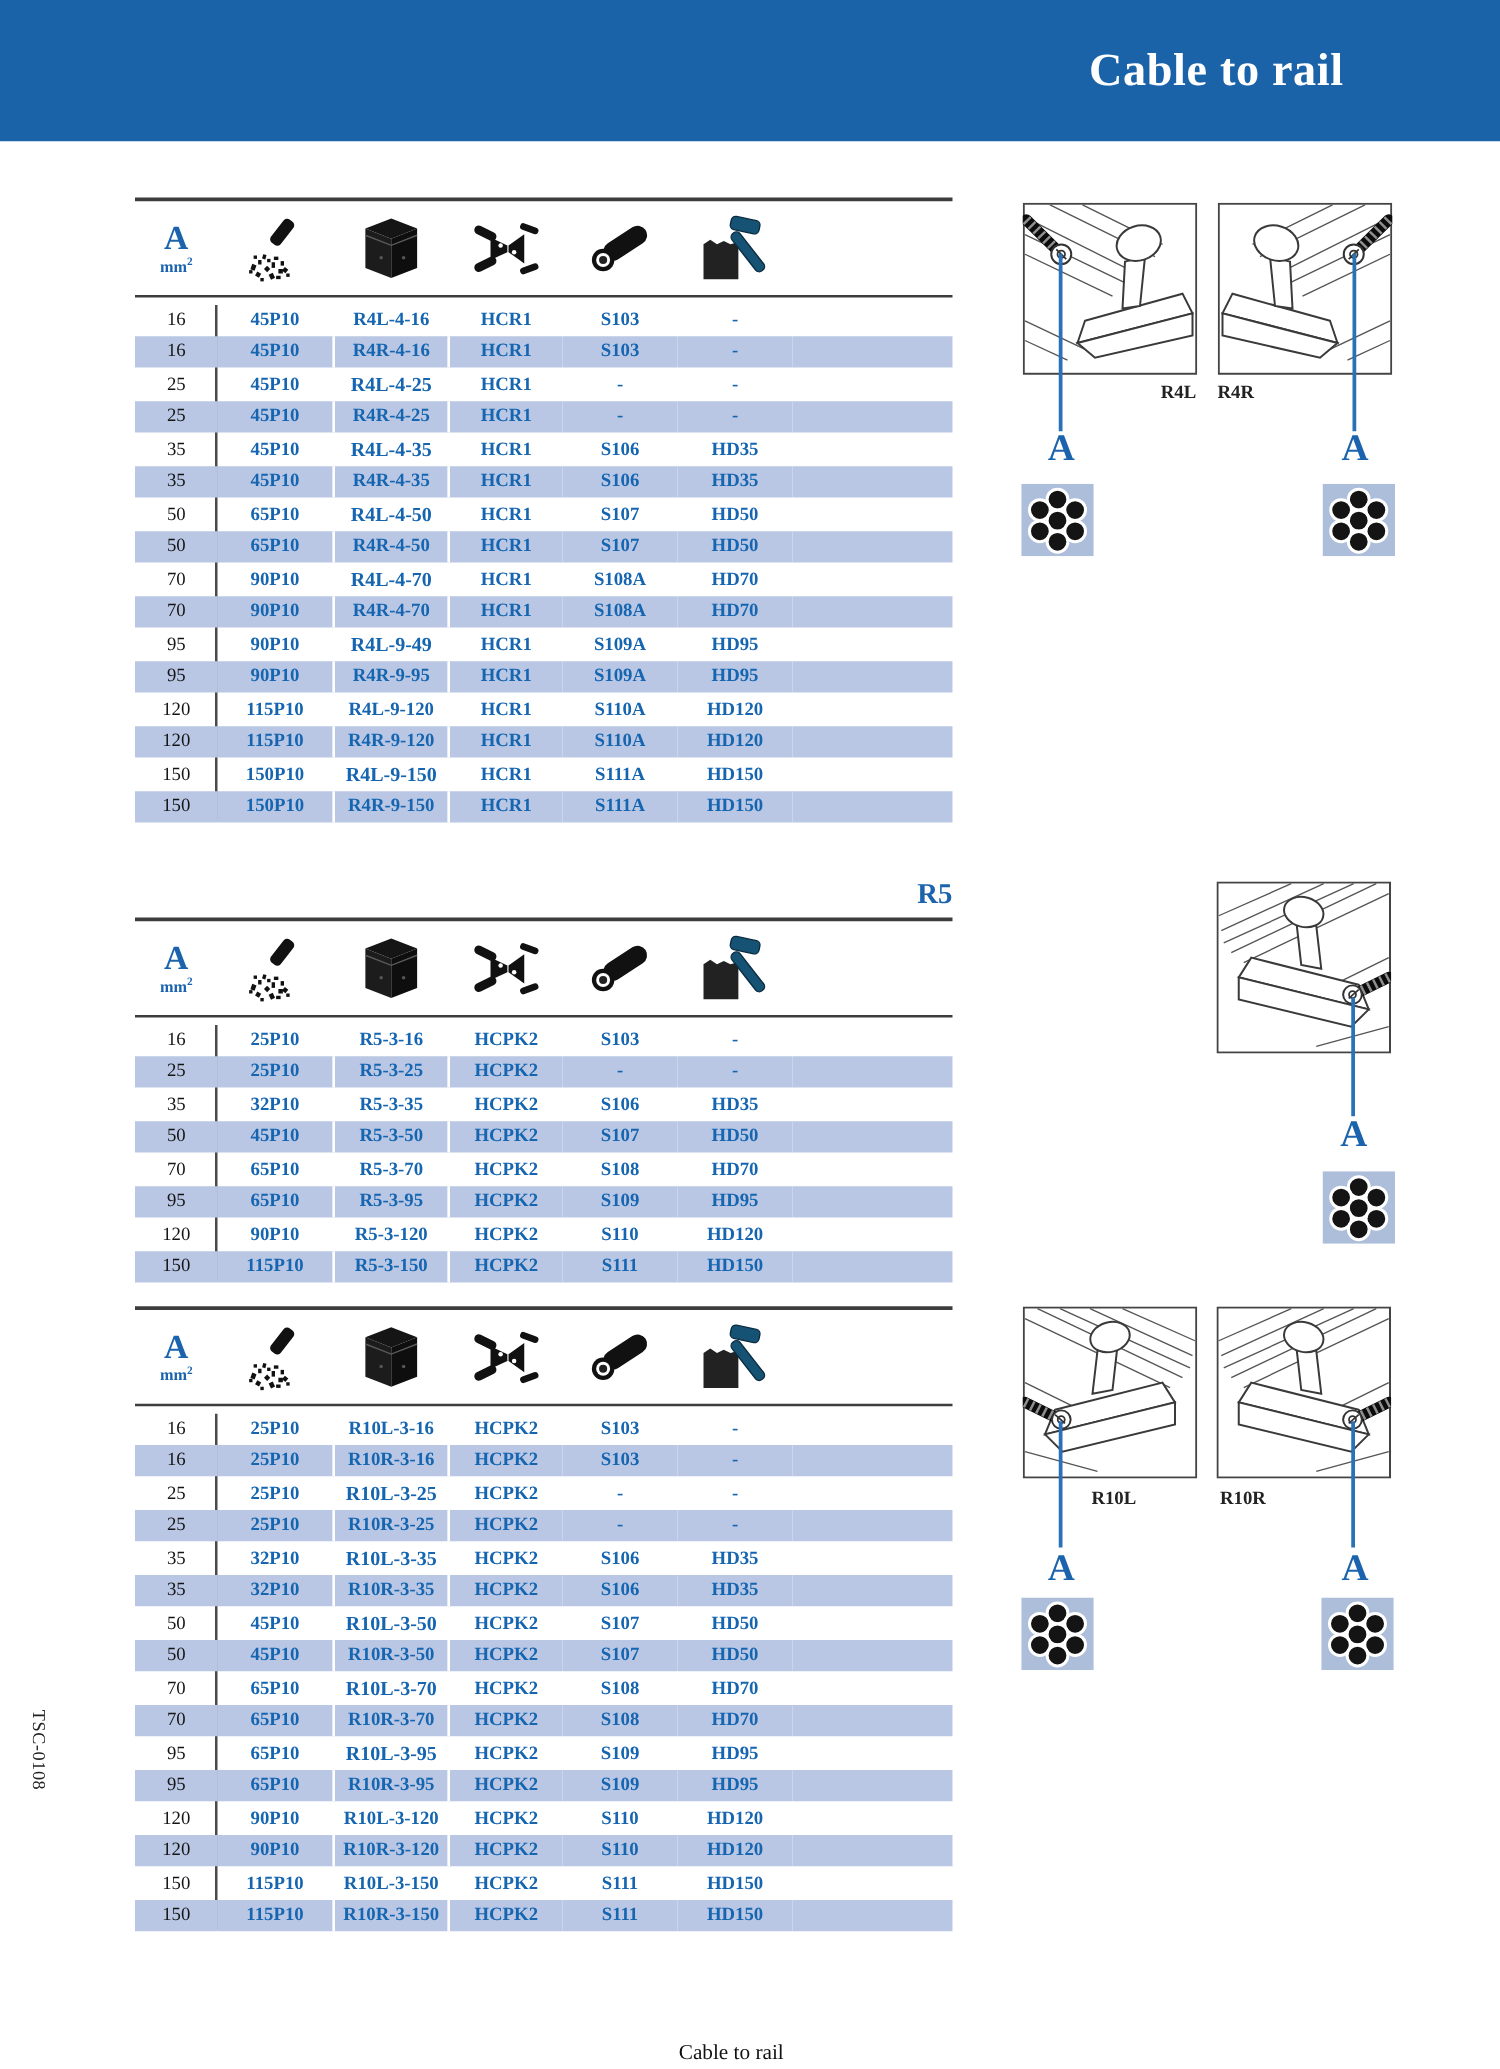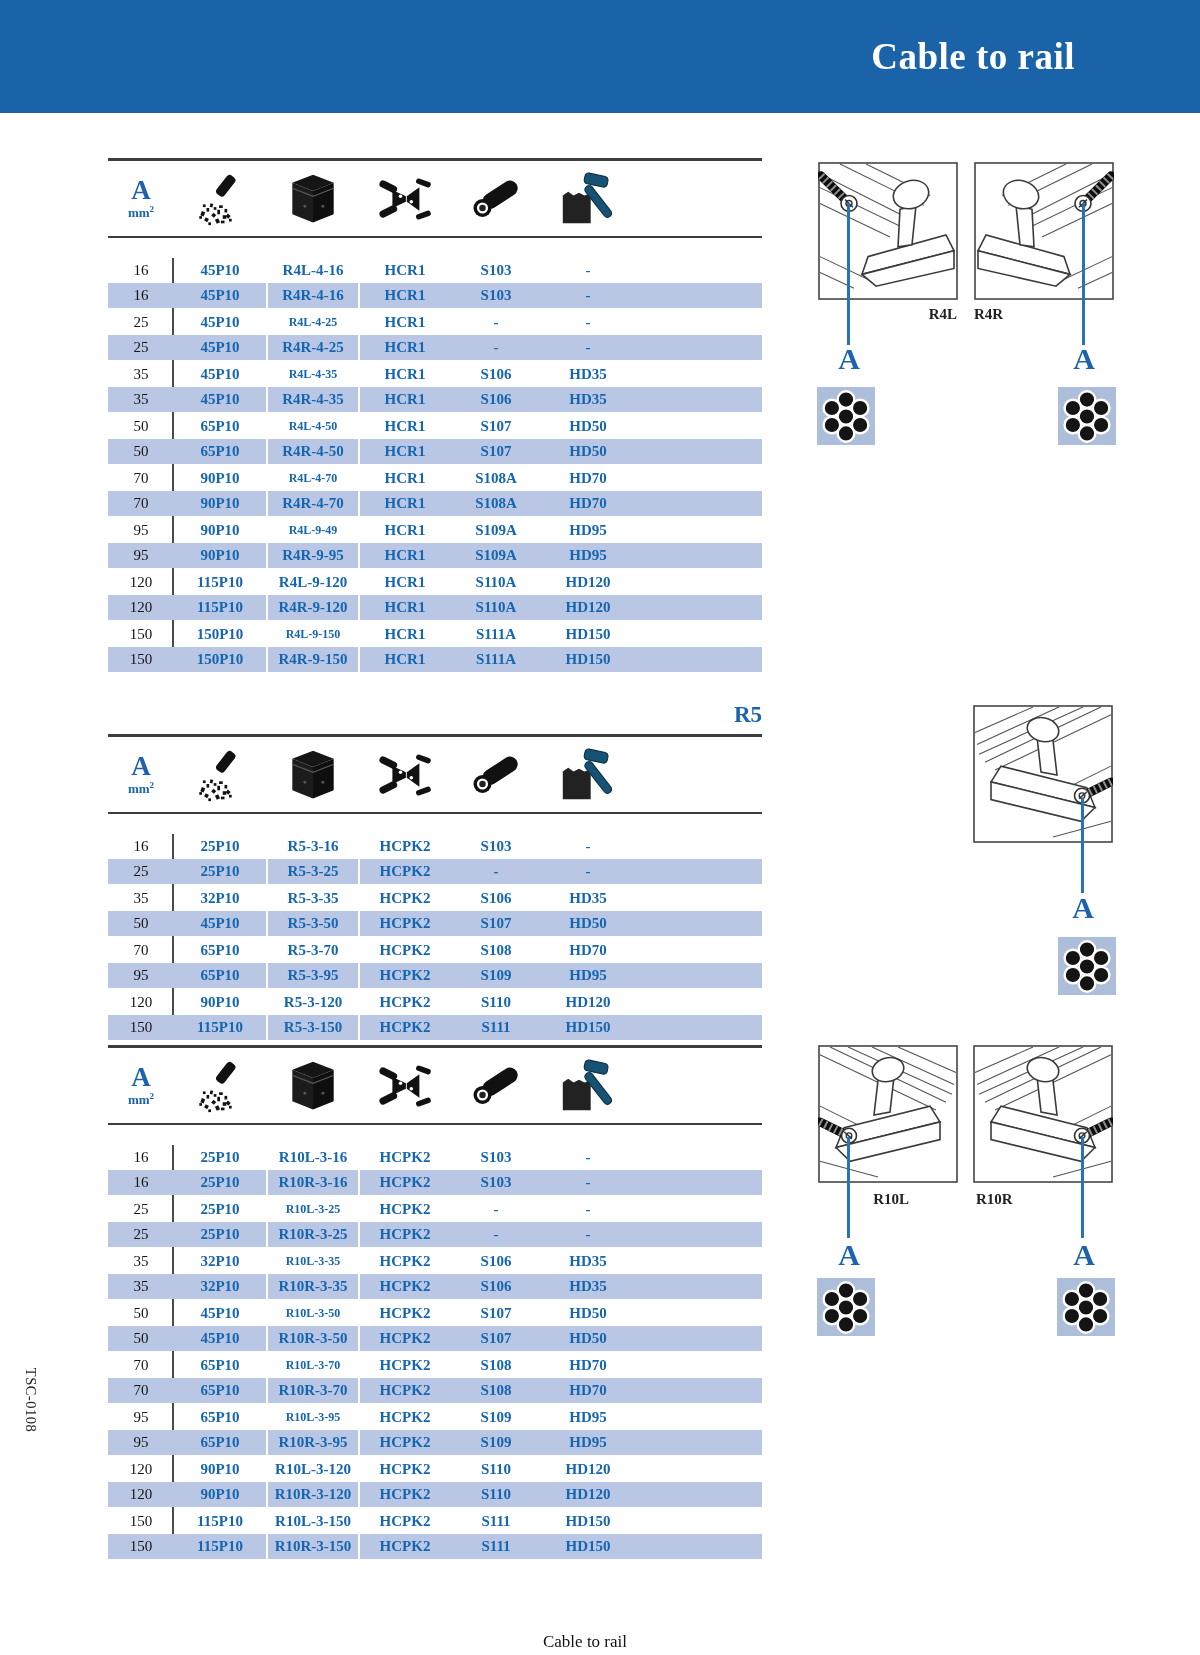--- a/index.html
+++ b/index.html
@@ -12,33 +12,33 @@
   
   .side-code{position:absolute;left:30px;top:1400px;transform:translate(-50%,-50%) rotate(90deg);
        font-size:14.5px;color:#222;letter-spacing:.5px;white-space:nowrap;}
   
   .tbl{position:absolute;left:108px;width:654px;}
   .tbl-r4{top:158px}.tbl-r5{top:702px}.tbl-r10{top:1045px}
   .tbl-title{height:26px;line-height:26px;margin-bottom:6px;text-align:right;
        font-weight:bold;font-size:23px;color:var(--accent,#1b64ad);}
   .thead{display:flex;align-items:center;height:75px;
        border-top:3px solid #3d3d3d;border-bottom:2px solid #3d3d3d;}
-  .tbody{position:relative;margin-top:20px;}
+  .tbody{position:relative;margin-top:6px;}
   .tbody::before{content:"";position:absolute;left:64px;top:0;bottom:1px;width:2px;background:#4a4a4a;z-index:0;}
   .pair{margin-bottom:2px;}
   .row{display:flex;height:25px;line-height:25px;text-align:center;font-size:15px;}
   .row.shaded{position:relative;z-index:1;}
   .shaded .cell{background:var(--shade,#b9c7e4);}
   .cell{box-sizing:border-box;}
   .c0{width:66px}.c1,.c2,.c3,.c4,.c5{width:92px}.cfill{flex:1}
   .c2,.c3{border-left:2px solid transparent}
   .shaded .c2,.shaded .c3{border-left-color:#fff}
   .acol{color:#141414;}
   .vcol{color:var(--val,#1565b0);font-weight:bold;}
-  .vcol.small{font-size:12px;}
+  .vcol.small{font-size:16px;}
   .th{display:flex;align-items:center;justify-content:center;height:75px;flex-direction:column;}
   .thicon{width:54px;height:54px;display:block;}
   .hA{font-weight:bold;font-size:27px;line-height:26px;color:var(--accent,#1b64ad);text-align:center;}
   .hU{font-weight:bold;font-size:13px;line-height:12px;color:var(--accent,#1b64ad);text-align:left;}
   .hU sup{font-size:9px;}
   
   .railbox{position:absolute;width:140px;height:138px;}
   .boxlabel{position:absolute;font-size:15px;color:#222;height:16px;line-height:16px;font-weight:bold;}
   .lab-right{text-align:right;}
   .leader{position:absolute;width:3px;background:var(--leader,#2a72b6);}

